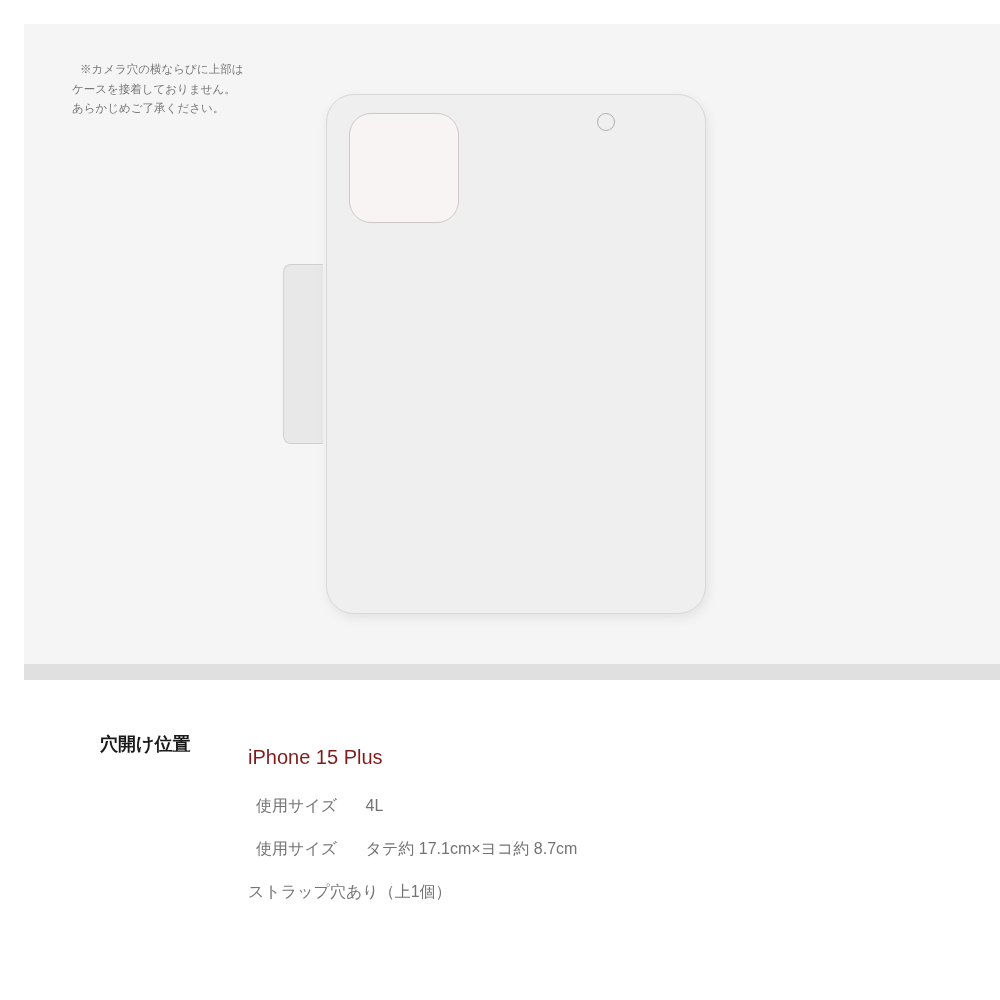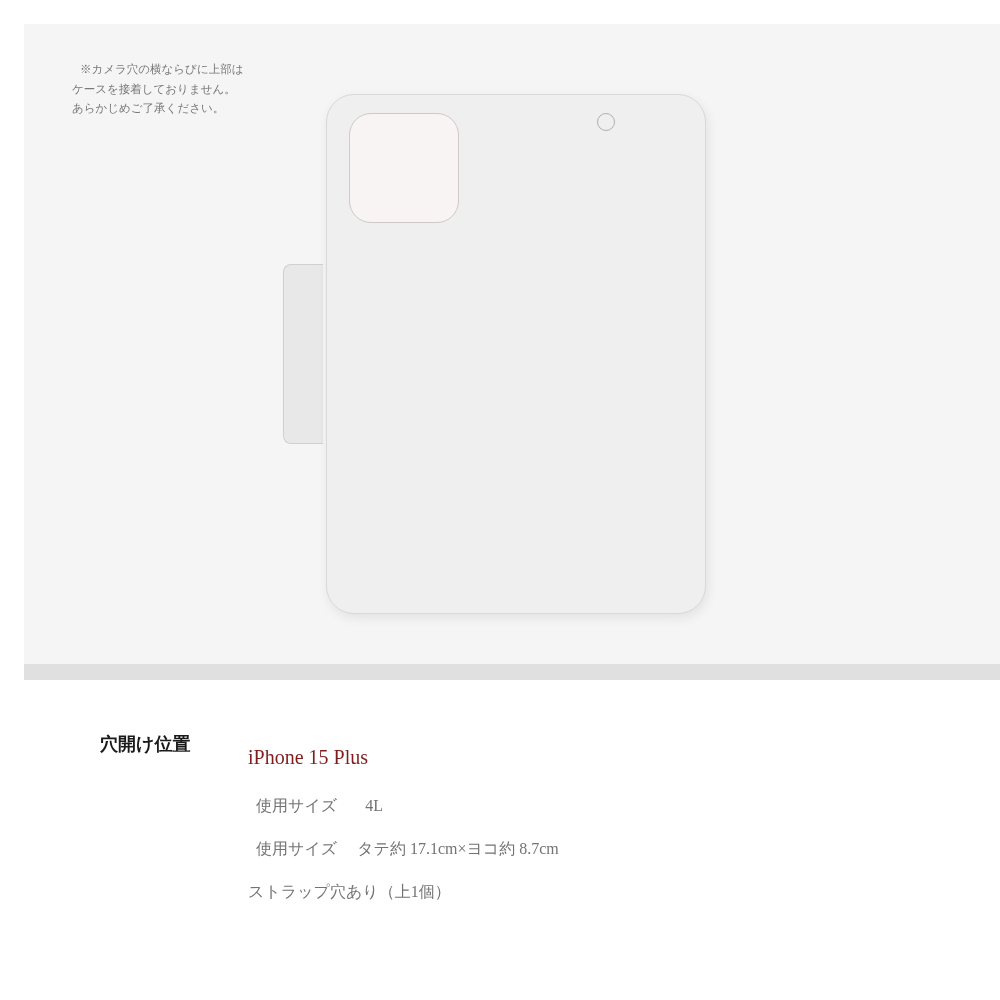--- a/index.html
+++ b/index.html
@@ -109,21 +109,20 @@
     .info-table {
       display: flex;
       flex-direction: column;
       gap: 0;
     }
 
     .info-row {
       display: flex;
       align-items: flex-start;
       padding: 6px 0;
-      font-family: Liberation Serif, serif;
     }
 
     .info-label {
       font-size: 18px;
       font-weight: bold;
       color: #1a1a1a;
       min-width: 140px;
       white-space: nowrap;
     }
 
@@ -202,21 +201,21 @@
       <div class="info-row">
         <span class="info-label hole-label">穴開け位置</span>
         <div class="info-content">
           <span class="model-name">iPhone 15 Plus</span>
           <span class="detail-line">
             <span>使用サイズ</span>
             <span style="margin-left: 8px;">4L</span>
           </span>
           <span class="detail-line">
             <span>使用サイズ</span>
-            <span style="">タテ約 17.1cm×ヨコ約 8.7cm</span>
+            <span style="margin-left: 8px;">タテ約 17.1cm×ヨコ約 8.7cm</span>
           </span>
           <span class="detail-line">ストラップ穴あり（上1個）</span>
         </div>
       </div>
 
     </div>
   </div>
 
 </div>
 

